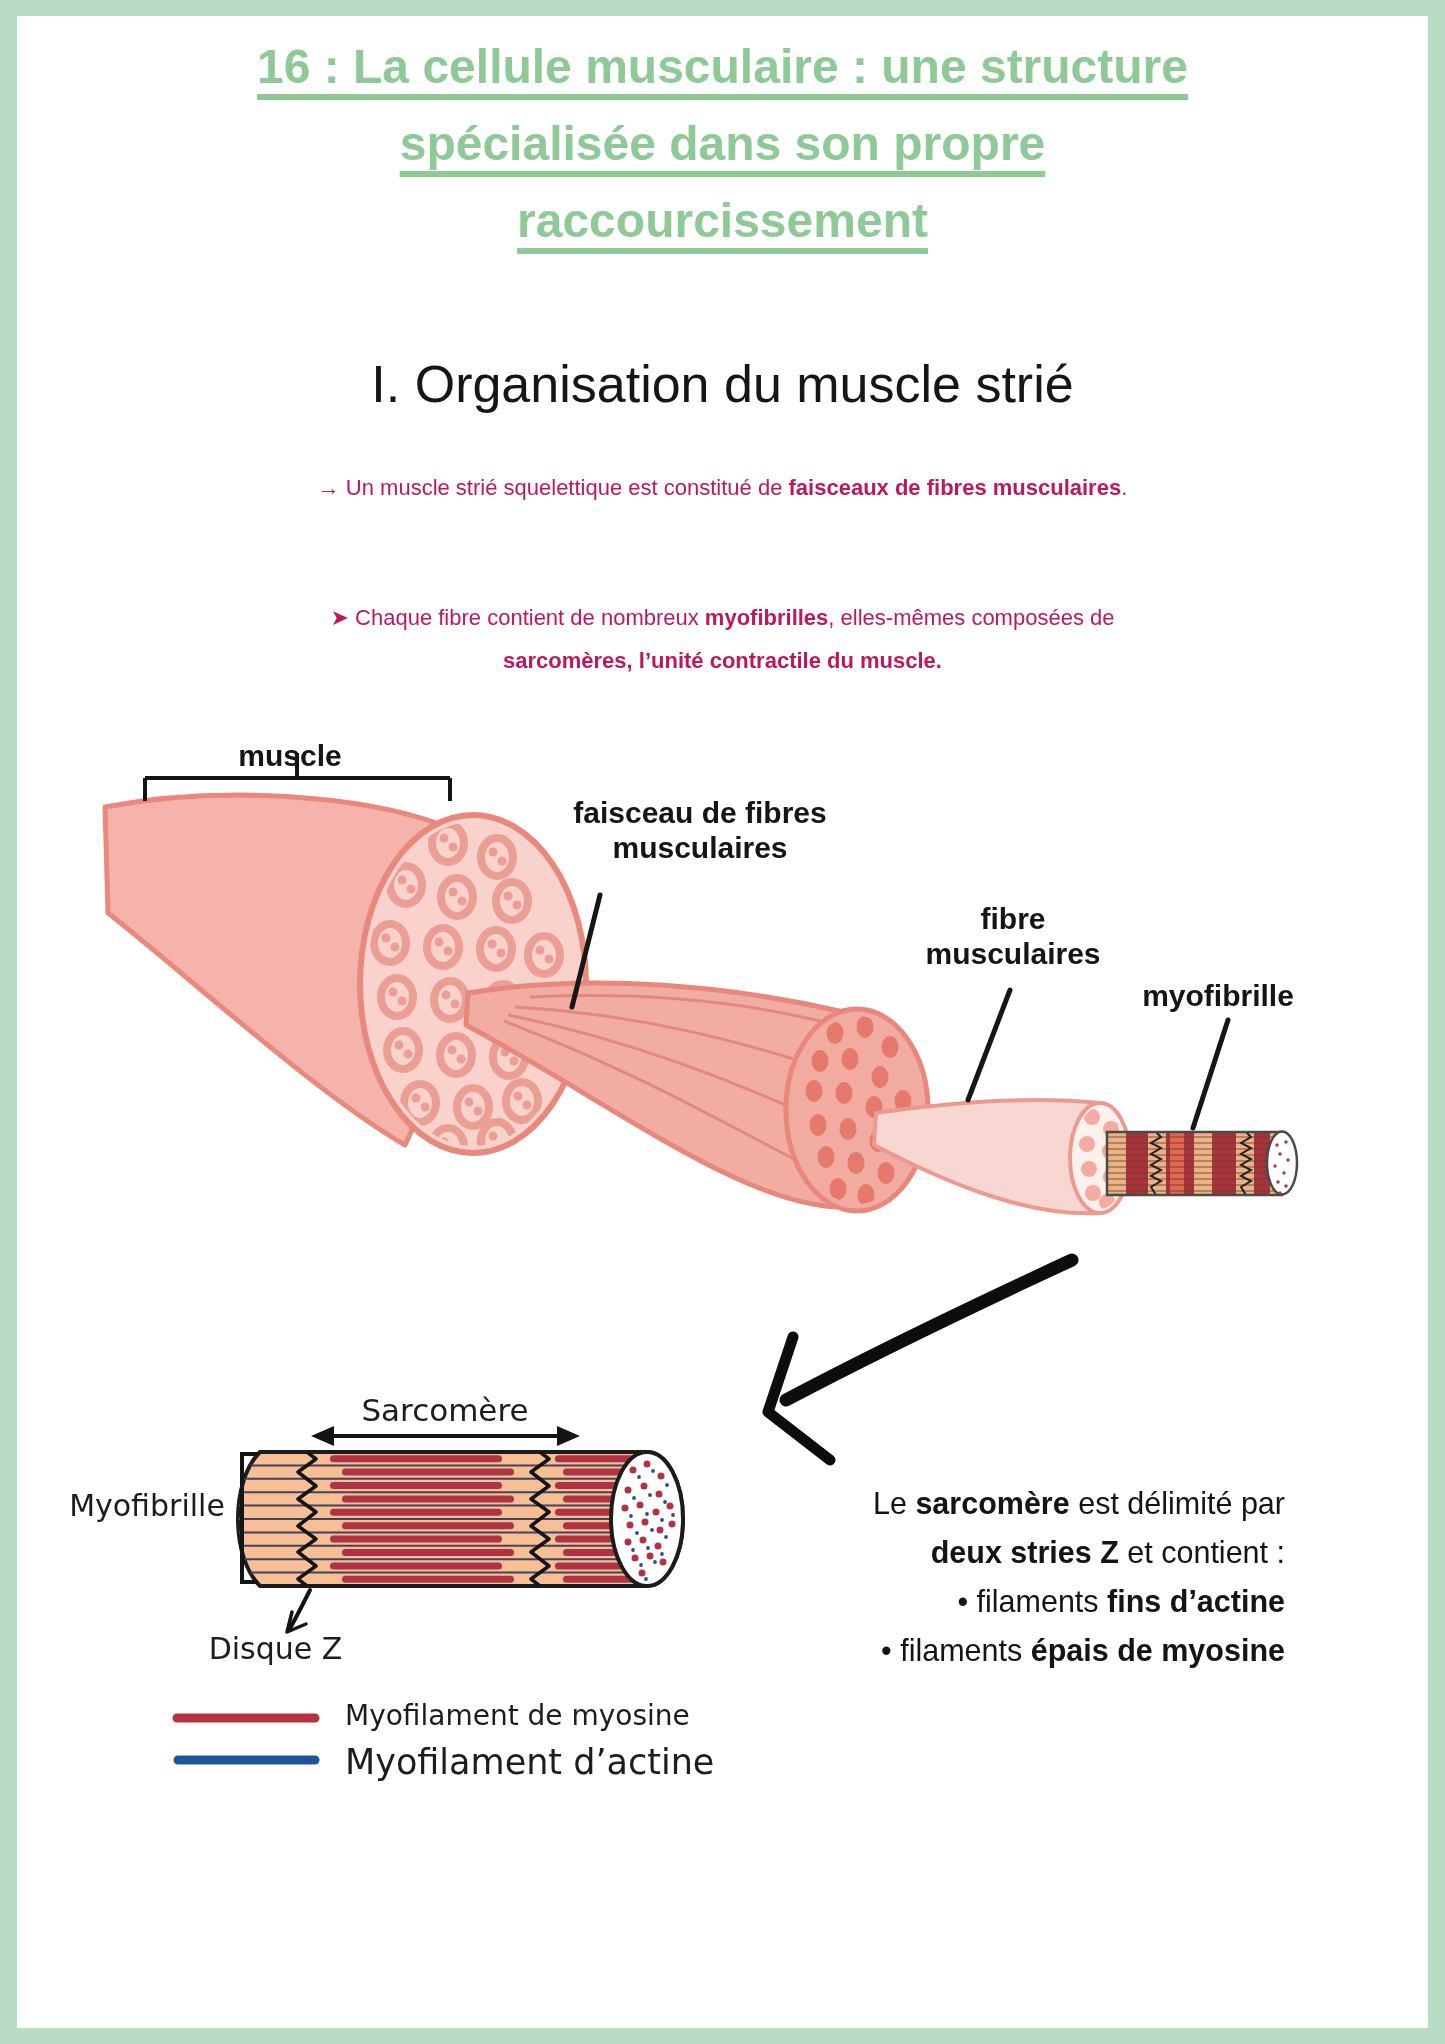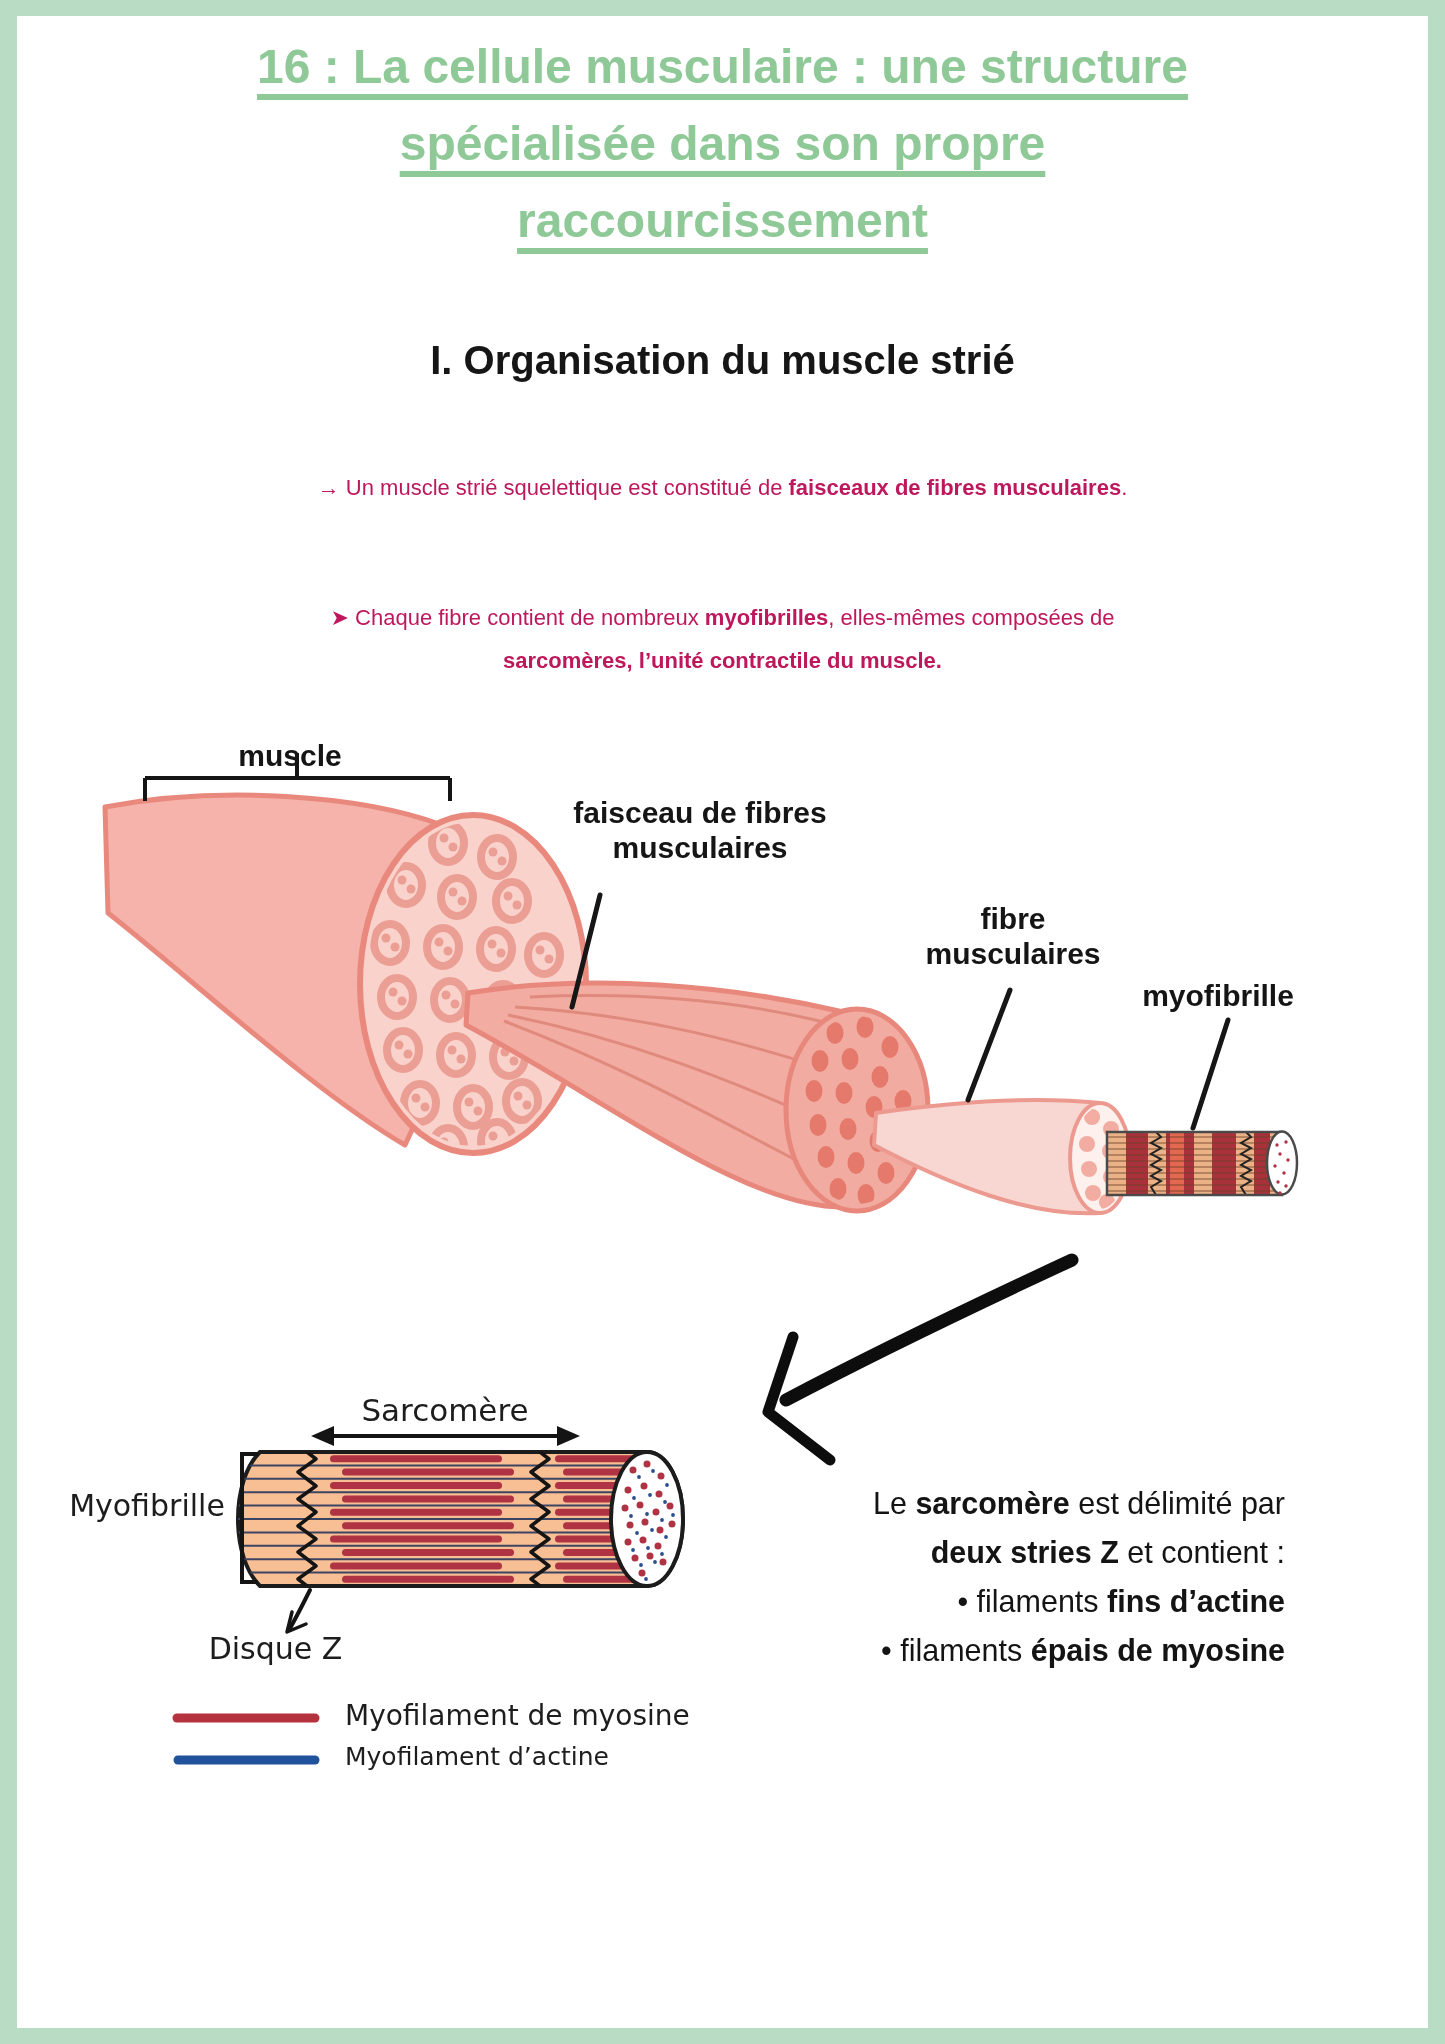--- a/index.html
+++ b/index.html
@@ -14,36 +14,36 @@
 
   .title{
     left:0;right:0;top:28px;
     font-size:48px;font-weight:700;color:#8ec997;line-height:77px;
   }
   .title .tline{
     text-decoration:underline;
     text-decoration-thickness:6px;
     text-underline-offset:11px;
   }
-  .heading{left:0;right:0;top:338px;font-size:40px;font-weight:700;color:#161616;}
+  .heading{left:0;right:0;top:354px;font-size:52px;font-weight:400;color:#161616;}
   .para{left:0;right:0;font-size:22px;color:#be185d;line-height:43px;}
   .p1{top:466px;}
   .p2{top:564px;margin-top:32px;}
   b{font-weight:700;}
 
   .figlabel{
     font-weight:700;font-size:30px;color:#151515;line-height:35px;
     text-align:center;white-space:pre-line;
   }
   .hand{font-family:"DejaVu Sans",sans-serif;color:#1d1d1d;}
   .hand-sarcomere{left:330px;top:1392px;width:230px;font-size:31px;text-align:center;}
   .hand-myofibrille{left:42px;top:1488px;width:210px;font-size:30px;text-align:center;}
   .hand-disque{left:183px;top:1631px;width:185px;font-size:30px;text-align:center;}
   .hand-legend1{left:345px;top:1699px;font-size:28px;}
-  .hand-legend2{left:345px;top:1742px;font-size:25px;}
+  .hand-legend2{left:345px;top:1742px;font-size:35px;}
 
   .note{
     left:775px;top:1479px;width:510px;
     font-size:30.5px;line-height:49px;color:#141414;text-align:right;
   }
   svg{display:block;}
 </style>
 </head>
 <body>
 

